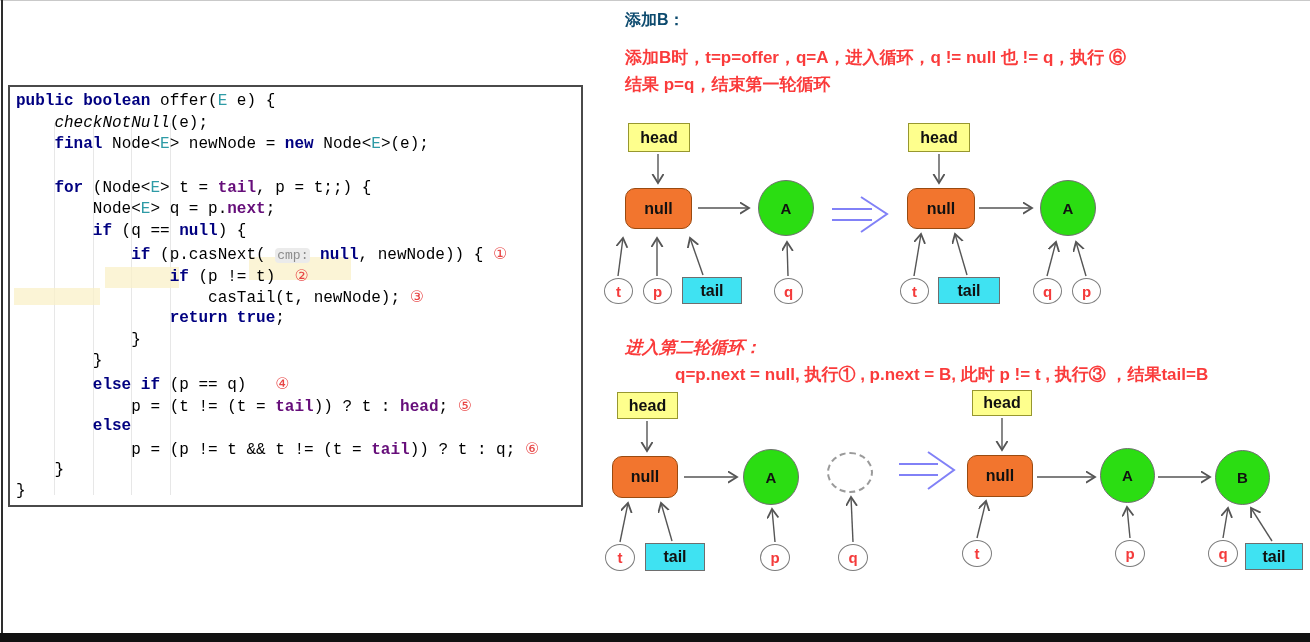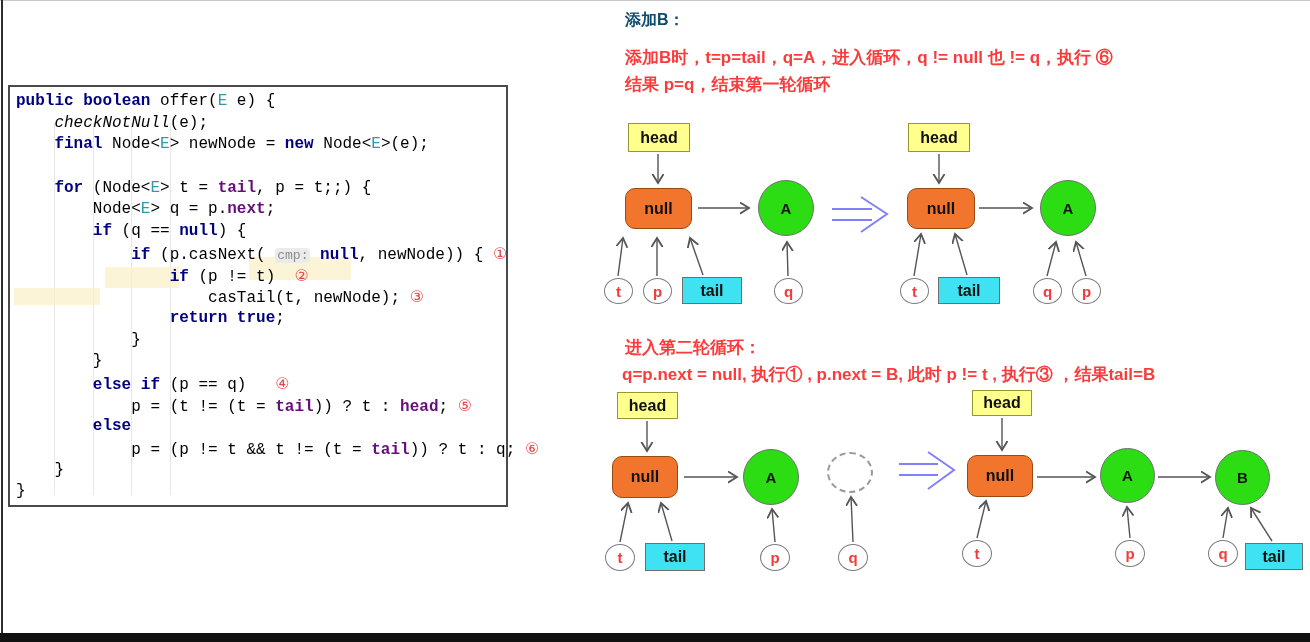--- a/index.html
+++ b/index.html
@@ -7,21 +7,21 @@
     width:1310px;height:642px;position:relative;background:#fff;overflow:hidden;
     font-family:"Liberation Sans",sans-serif;
   }
   
   .frame-top{position:absolute;left:0;top:0;width:1310px;height:1px;background:#c9c9c9;}
   .frame-left{position:absolute;left:1px;top:0;width:2px;height:642px;background:#2e2e2e;}
   .frame-bottom{position:absolute;left:0;top:633px;width:1310px;height:9px;background:#111;}
 
   
   .code-panel{
-    position:absolute;left:8px;top:85px;width:500px;height:422px;
+    position:absolute;left:8px;top:85px;width:575px;height:422px;
     background:#fff;border:2px solid #4a4a4a;box-sizing:border-box;
   }
   .indent-guide{position:absolute;top:36px;height:372px;width:1px;background:#e7e7e7;}
   .hl{position:absolute;background:#FAF0C8;opacity:.75;}
   .code-pre{
     position:absolute;left:0;top:0;margin:0;padding:4px 0 0 6px;
     font-family:"Liberation Mono","DejaVu Sans Mono",monospace;
     font-size:16px;line-height:21.7px;color:#000;white-space:pre;
   }
   .code-line{height:21.7px;}
@@ -61,24 +61,24 @@
   <div class="indent-guide" style="left:83px;"></div>
   <div class="indent-guide" style="left:121px;"></div>
   <div class="indent-guide" style="left:160px;"></div>
   <div class="hl" style="left:239px;top:170px;width:102px;height:23px;"></div>
   <div class="hl" style="left:95px;top:180px;width:74px;height:21px;"></div>
   <div class="hl" style="left:4px;top:201px;width:86px;height:17px;"></div>
   <pre class="code-pre"><div class="code-line"><span class="sg-kw">public</span><span class="sg-pl"> </span><span class="sg-kw">boolean</span><span class="sg-pl"> offer(</span><span class="sg-typ">E</span><span class="sg-pl"> e) {</span></div><div class="code-line"><span class="sg-pl">    </span><span class="sg-it">checkNotNull</span><span class="sg-pl">(e);</span></div><div class="code-line"><span class="sg-pl">    </span><span class="sg-kw">final</span><span class="sg-pl"> Node&lt;</span><span class="sg-typ">E</span><span class="sg-pl">&gt; newNode = </span><span class="sg-kw">new</span><span class="sg-pl"> Node&lt;</span><span class="sg-typ">E</span><span class="sg-pl">&gt;(e);</span></div><div class="code-line">&nbsp;</div><div class="code-line"><span class="sg-pl">    </span><span class="sg-kw">for</span><span class="sg-pl"> (Node&lt;</span><span class="sg-typ">E</span><span class="sg-pl">&gt; t = </span><span class="sg-fld">tail</span><span class="sg-pl">, p = t;;) {</span></div><div class="code-line"><span class="sg-pl">        Node&lt;</span><span class="sg-typ">E</span><span class="sg-pl">&gt; q = p.</span><span class="sg-fld">next</span><span class="sg-pl">;</span></div><div class="code-line"><span class="sg-pl">        </span><span class="sg-kw">if</span><span class="sg-pl"> (q == </span><span class="sg-kw">null</span><span class="sg-pl">) {</span></div><div class="code-line"><span class="sg-pl">            </span><span class="sg-kw">if</span><span class="sg-pl"> (p.casNext( </span><span class="sg-hint">cmp:</span><span class="sg-pl"> </span><span class="sg-kw">null</span><span class="sg-pl">, newNode)) { </span><span class="sg-circ">①</span></div><div class="code-line"><span class="sg-pl">                </span><span class="sg-kw">if</span><span class="sg-pl"> (p != t)  </span><span class="sg-circ">②</span></div><div class="code-line"><span class="sg-pl">                    casTail(t, newNode); </span><span class="sg-circ">③</span></div><div class="code-line"><span class="sg-pl">                </span><span class="sg-kw">return</span><span class="sg-pl"> </span><span class="sg-kw">true</span><span class="sg-pl">;</span></div><div class="code-line"><span class="sg-pl">            }</span></div><div class="code-line"><span class="sg-pl">        }</span></div><div class="code-line"><span class="sg-pl">        </span><span class="sg-kw">else</span><span class="sg-pl"> </span><span class="sg-kw">if</span><span class="sg-pl"> (p == q)   </span><span class="sg-circ">④</span></div><div class="code-line"><span class="sg-pl">            p = (t != (t = </span><span class="sg-fld">tail</span><span class="sg-pl">)) ? t : </span><span class="sg-fld">head</span><span class="sg-pl">; </span><span class="sg-circ">⑤</span></div><div class="code-line"><span class="sg-pl">        </span><span class="sg-kw">else</span></div><div class="code-line"><span class="sg-pl">            p = (p != t &amp;&amp; t != (t = </span><span class="sg-fld">tail</span><span class="sg-pl">)) ? t : q; </span><span class="sg-circ">⑥</span></div><div class="code-line"><span class="sg-pl">    }</span></div><div class="code-line"><span class="sg-pl">}</span></div></pre>
 </div>
 
 <div class="note-title">添加B：</div>
-<div class="red-line" style="left:625px;top:46px;">添加B时，t=p=tail，q=A，进入循环，q != null 也 != q，执行 ⑥</div>
+<div class="red-line" style="left:625px;top:46px;">添加B时，t=p=offer，q=A，进入循环，q != null 也 != q，执行 ⑥</div>
 <div class="red-line" style="left:625px;top:73px;">结果 p=q，结束第一轮循环</div>
-<div class="red-line" style="left:625px;top:336px;">进入第二轮循环：</div>
-<div class="red-line" style="left:622px;top:363px;">q=p.next = null,  执行① , p.next = B, 此时 p != t , 执行③ ，结果tail=B</div>
+<div class="red-line" style="left:625px;top:336px;font-style:italic;">进入第二轮循环：</div>
+<div class="red-line" style="left:675px;top:363px;">q=p.next = null,  执行① , p.next = B, 此时 p != t , 执行③ ，结果tail=B</div>
 
 <svg class="arrows" width="1310" height="642">
   <defs>
     <marker id="ah" markerWidth="10" markerHeight="10" refX="6.5" refY="4" orient="auto">
       <path d="M0,0 L6.5,4 L0,8" fill="none" stroke="#555" stroke-width="1.3"></path>
     </marker>
   </defs>
 
   <g stroke="#555" stroke-width="1.4" fill="none">
     <line x1="658" y1="154" x2="658" y2="183" marker-end="url(#ah)"></line>

